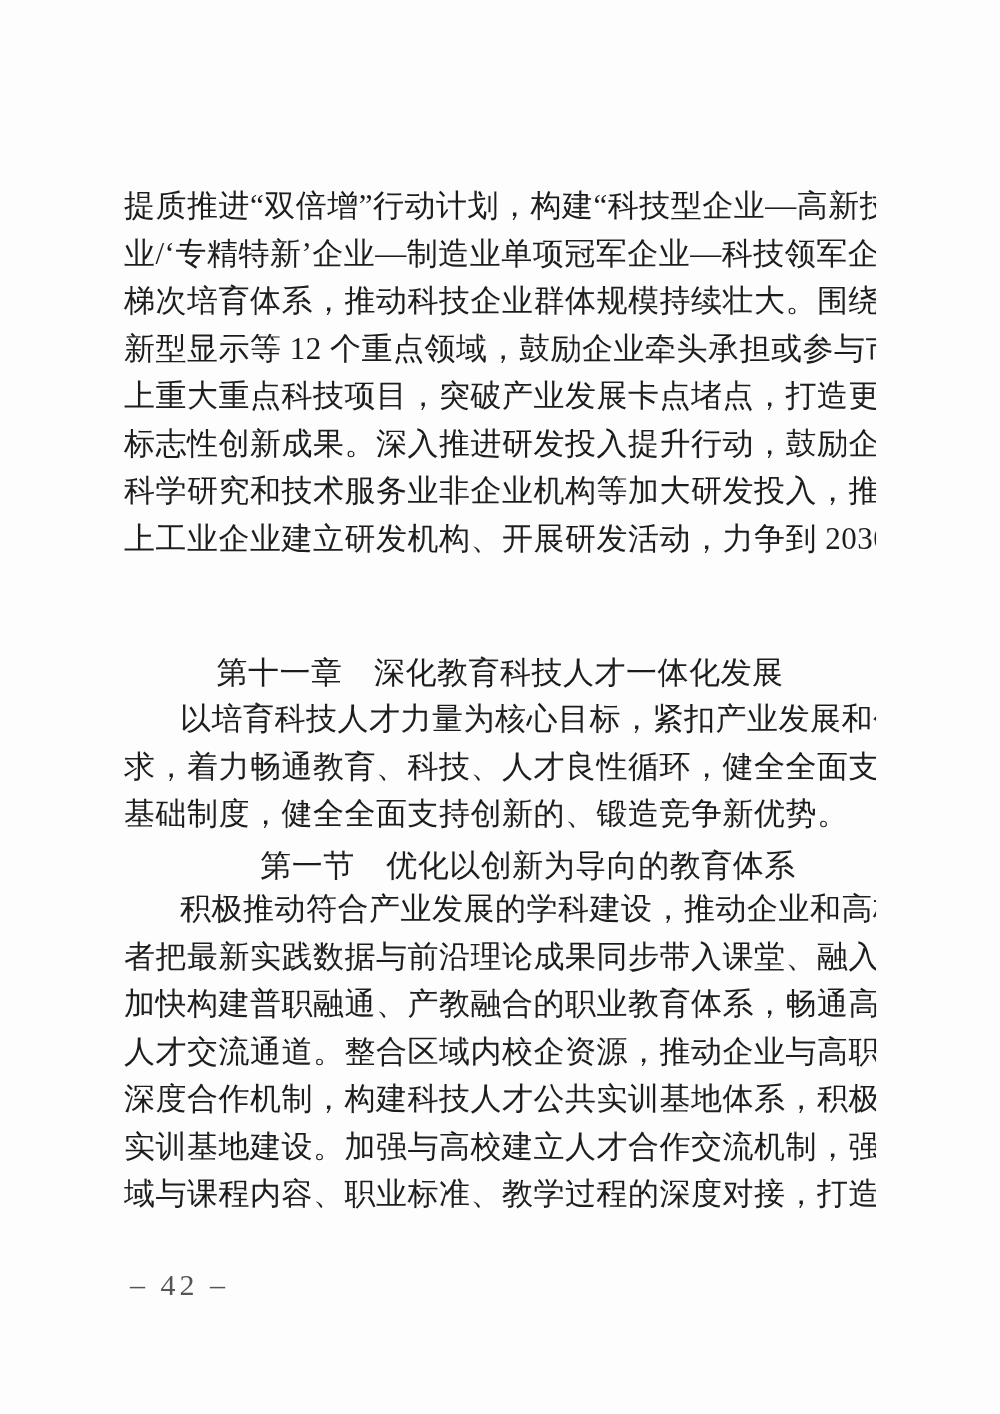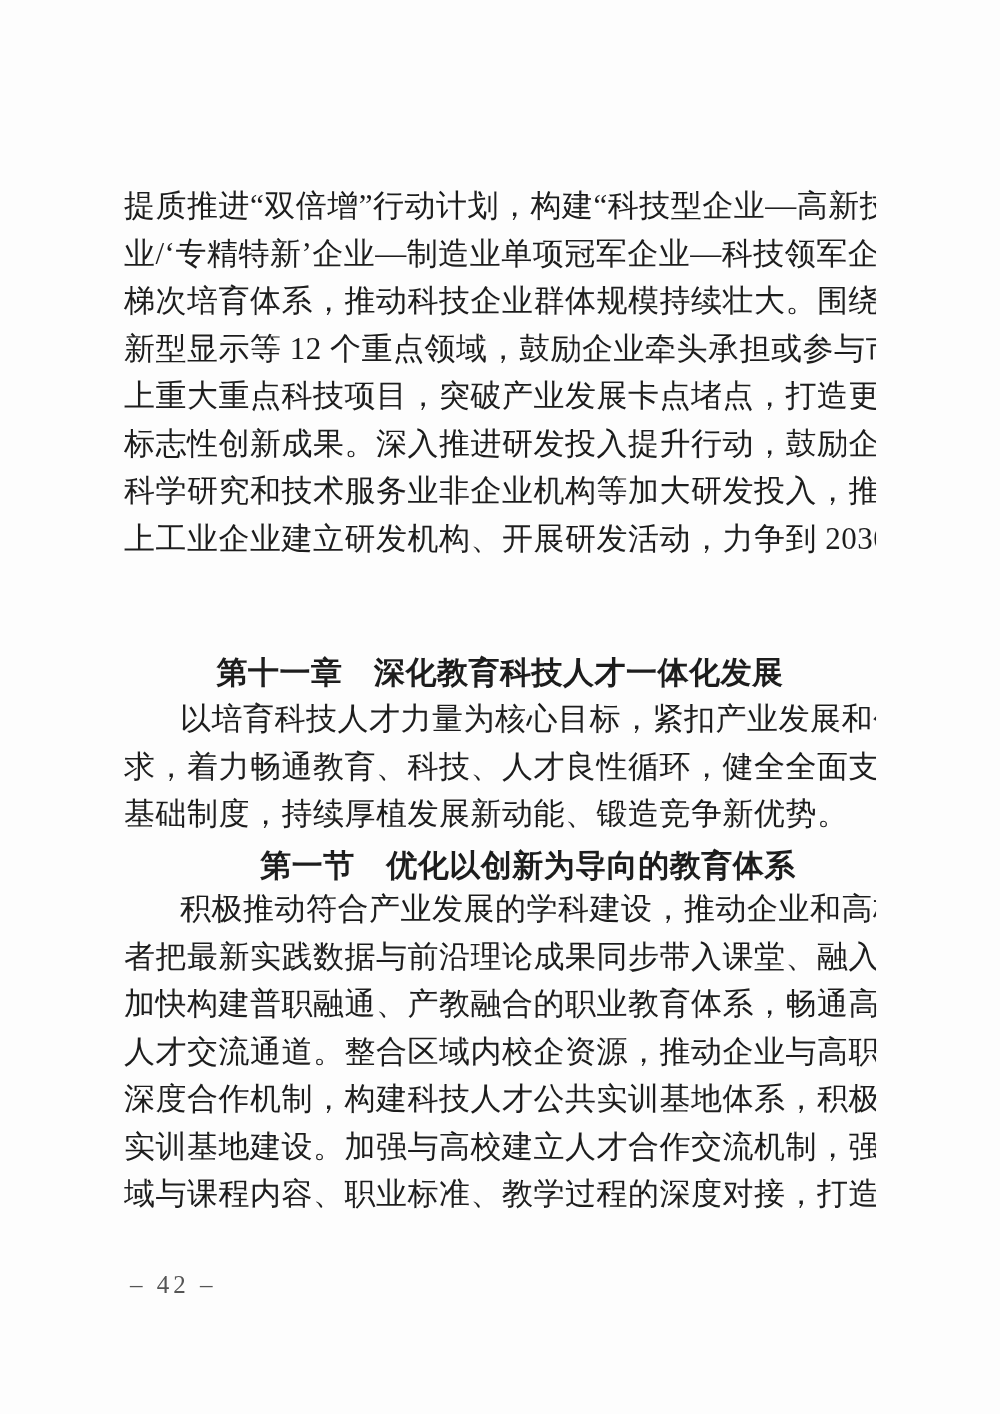--- a/index.html
+++ b/index.html
@@ -39,37 +39,37 @@
   .line.indent {
     padding-left: 56px;
   }
   .heading {
     position: absolute;
     left: 124px;
     width: 752px;
     height: 47.5px;
     line-height: 47.5px;
     font-size: 31px;
-    font-weight: 700;
+    font-weight: 400;
     letter-spacing: 0.5px;
     white-space: nowrap;
   }
   .heading.centered {
     text-align: center;
   }
   .heading.indented {
     text-align: center;
     padding-left: 56px;
     box-sizing: border-box;
   }
   .footer-pagenum {
     position: absolute;
     left: 130px;
     top: 1270px;
-    font-size: 25px;
+    font-size: 30px;
     line-height: 30px;
     color: #555555;
     letter-spacing: 4px;
     font-family: "Liberation Serif", "DejaVu Serif", serif;
   }
 </style>
 </head>
 <body>
 
 <div class="page">
@@ -83,21 +83,21 @@
     <div class="line">标志性创新成果。深入推进研发投入提升行动，鼓励企业、高校、</div>
     <div class="line">科学研究和技术服务业非企业机构等加大研发投入，推动规模以</div>
     <div class="line">上工业企业建立研发机构、开展研发活动，力争到 2030 年，全</div>
   </div>
 
   <div class="heading centered" style="top: 649px;">第十一章　深化教育科技人才一体化发展</div>
 
   <div class="textblock" style="top: 695px;">
     <div class="line indent">以培育科技人才力量为核心目标，紧扣产业发展和创新需</div>
     <div class="line">求，着力畅通教育、科技、人才良性循环，健全全面支持创新的</div>
-    <div class="line short">基础制度，持续厚植发展新动能、锻造竞争新优势。</div>
+    <div class="line short">基础制度，健全全面支持创新的、锻造竞争新优势。</div>
   </div>
 
   <div class="heading indented" style="top: 842px;">第一节　优化以创新为导向的教育体系</div>
 
   <div class="textblock" style="top: 885px;">
     <div class="line indent">积极推动符合产业发展的学科建设，推动企业和高校专家学</div>
     <div class="line">者把最新实践数据与前沿理论成果同步带入课堂、融入生产线。</div>
     <div class="line">加快构建普职融通、产教融合的职业教育体系，畅通高校、企业</div>
     <div class="line">人才交流通道。整合区域内校企资源，推动企业与高职院校建立</div>
     <div class="line">深度合作机制，构建科技人才公共实训基地体系，积极推动公共</div>

